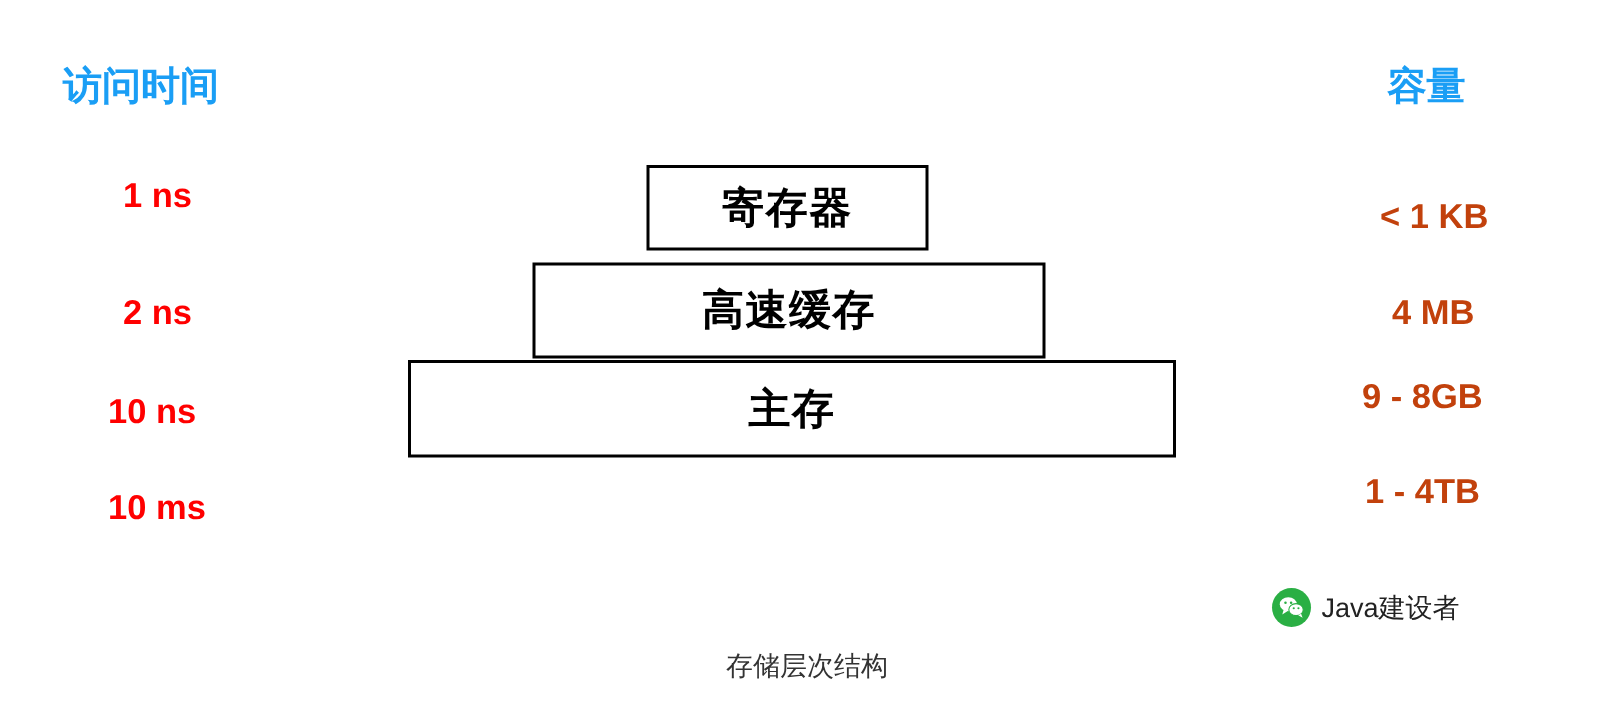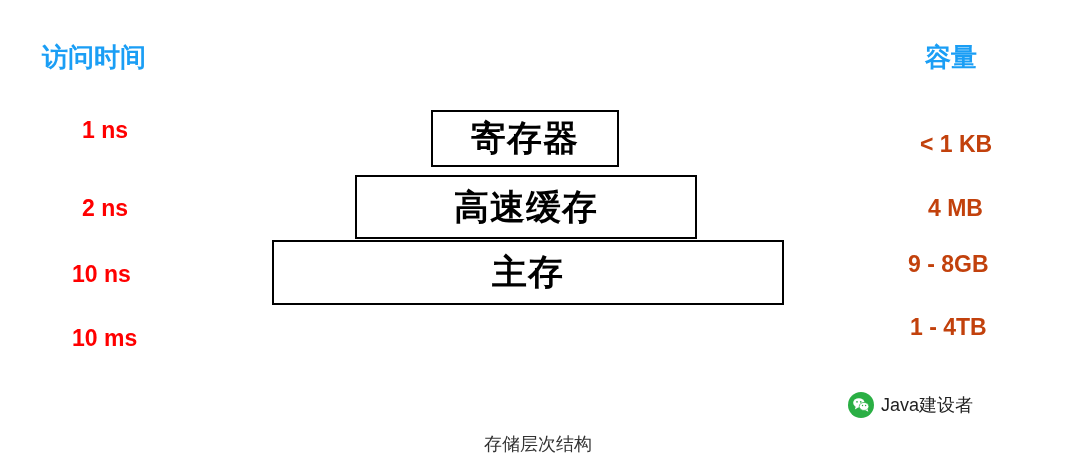--- a/index.html
+++ b/index.html
@@ -53,21 +53,21 @@
   
   .tier {
     position: absolute;
     box-sizing: border-box;
     border: 2px solid #000000;
     background: #ffffff;
     display: flex;
     align-items: center;
     justify-content: center;
     color: #000000;
-    font-size: 35px;
+    font-size: 28px;
     font-weight: bold;
     letter-spacing: 1px;
   }
 
   
   #caption {
     position: absolute;
     left: 0;
     right: 0;
     top: 432px;

